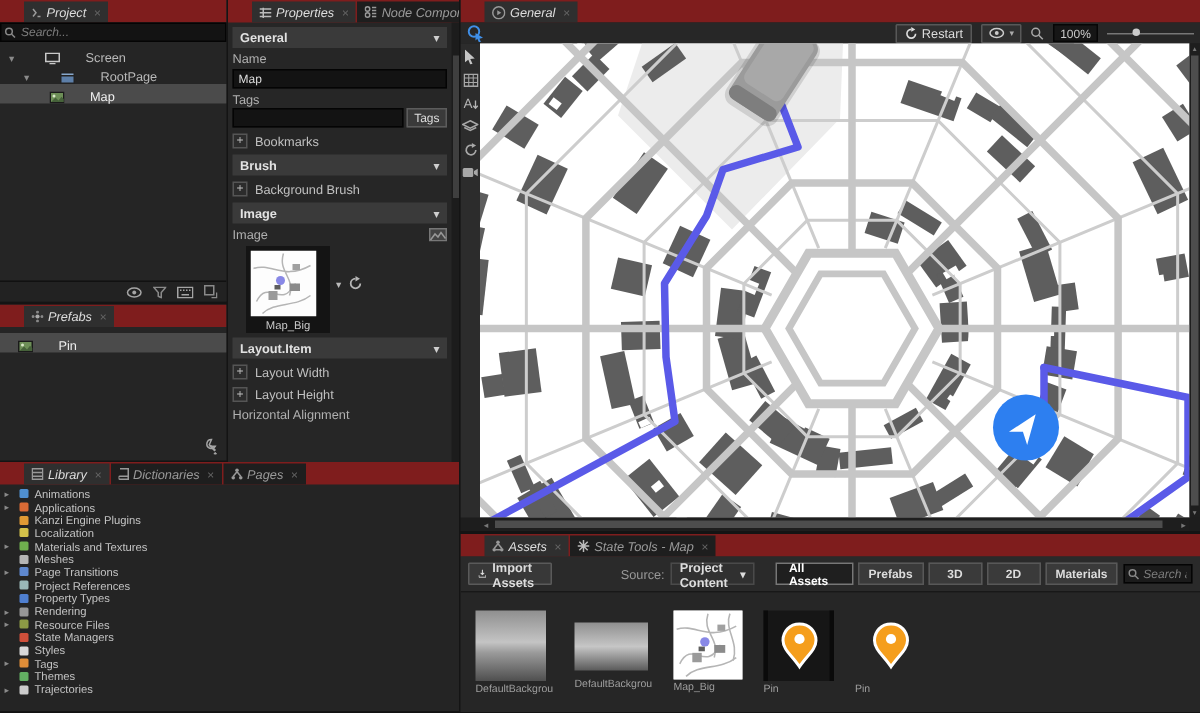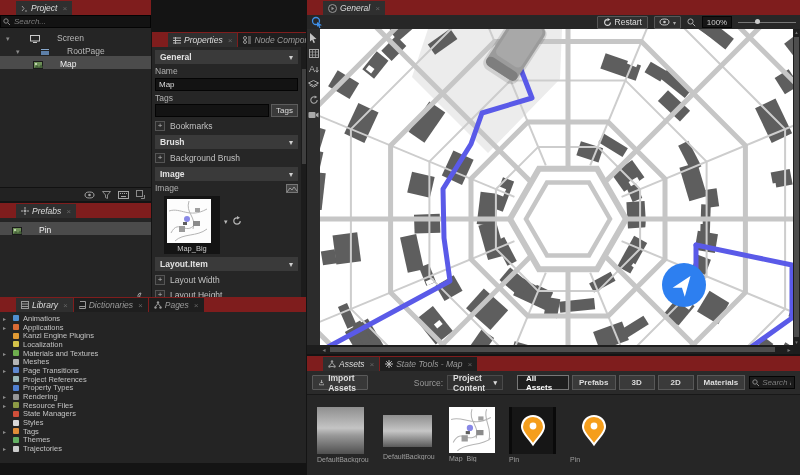--- a/index.html
+++ b/index.html
@@ -29,36 +29,36 @@
   
   #project { left:0; top:0; width:151px; height:201px; }
   #project .searchwrap { margin:0; position:relative; }
   #project .searchwrap .inp { padding-left:13px; }
   .mag { position:absolute; left:3px; top:3px; }
   .tree { padding-top:2px; }
   .tree .row { height:13px; font-size:8.5px; }
   .exp { color:#8a8a8a; font-size:7px; width:7px; display:inline-block; }
   .ptoolbar { position:absolute; bottom:0; left:0; right:0; height:14px; background:#222; border-top:1px solid #111; display:flex; justify-content:flex-end; align-items:center; gap:7px; padding:0 6px; }
   
-  #properties { left:152px; top:0; width:154px; height:341px; background:#262626;margin-top:32px; }
+  #properties { left:152px; top:0; width:154px; height:341px; background:#262626; }
   #properties .content { position:absolute; top:15px; left:0; right:5px; bottom:16px; overflow:hidden; }
   .field { margin:2px 3px 0 3px; }
   .tagsline { display:flex; gap:2px; margin:1px 3px 0 3px; }
   .minibtn { background:#3a3a3a; border:1px solid #5c5c5c; color:#ddd; font-size:8px; height:13px; padding:0 4px; display:flex; align-items:center; }
   .thumbblock { display:flex; align-items:flex-start; gap:4px; margin:3px 0 0 12px; }
   .thumbbox { width:56px; background:#141414; padding:3px 3px 1px 3px; text-align:center; }
   .thumbbox .tlabel { font-size:7.5px; color:#c9c9c9; margin-top:1px; white-space:nowrap; }
   .pscroll { position:absolute; right:0; top:15px; bottom:16px; width:5px; background:#1c1c1c; }
   .pscroll .thumb { position:absolute; left:0.5px; width:4px; top:22px; height:95px; background:#3f3f3f; }
   .ptoolbar2 { position:absolute; bottom:0; left:0; right:0; height:16px; background:#2b2b2b; border-top:1px solid #141414; display:flex; align-items:center; gap:8px; padding:0 6px; color:#9c9c9c; font-size:9px; }
   
   #prefabs { left:0; top:203px; width:151px; height:104px; }
   .wrench { position:absolute; right:6px; bottom:4px; }
   
-  #library { left:0; top:297px; width:306px; height:166px; background:#242424; }
+  #library { left:0; top:308px; width:306px; height:166px; background:#242424; }
   .liblist { padding-top:2px; }
   .librow { display:flex; align-items:center; gap:4px; height:8.7px; padding-left:3px; font-size:7.5px; color:#c3c3c3; }
   .librow .exp { font-size:6px; width:6px; }
   .libicon { width:6px; height:6px; border-radius:1px; flex:none; }
   
   #preview { left:307px; top:0; width:493px; height:354px; background:#1d1d1d; }
   .pvtoolbar { position:absolute; top:15px; left:0; right:0; height:14px; background:#272727; display:flex; align-items:center; padding:0 4px; gap:6px; }
   .pvtools-right { margin-left:auto; display:flex; align-items:center; gap:6px; }
   .pvbtn { height:13px; background:#303030; border:1px solid #585858; display:inline-flex; align-items:center; gap:3px; padding:0 5px; font-size:8.5px; color:#ddd; border-radius:1px; }
   .zoombox { background:#161616; border:1px solid #060606; height:12px; width:30px; display:flex; align-items:center; justify-content:center; color:#ccc; font-size:8px; }

